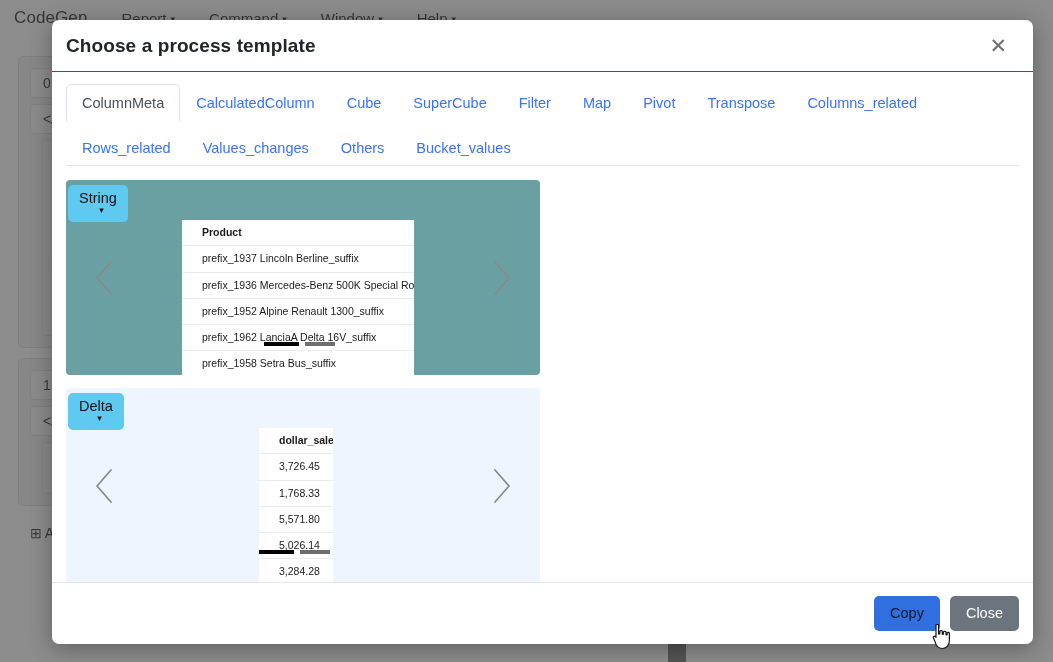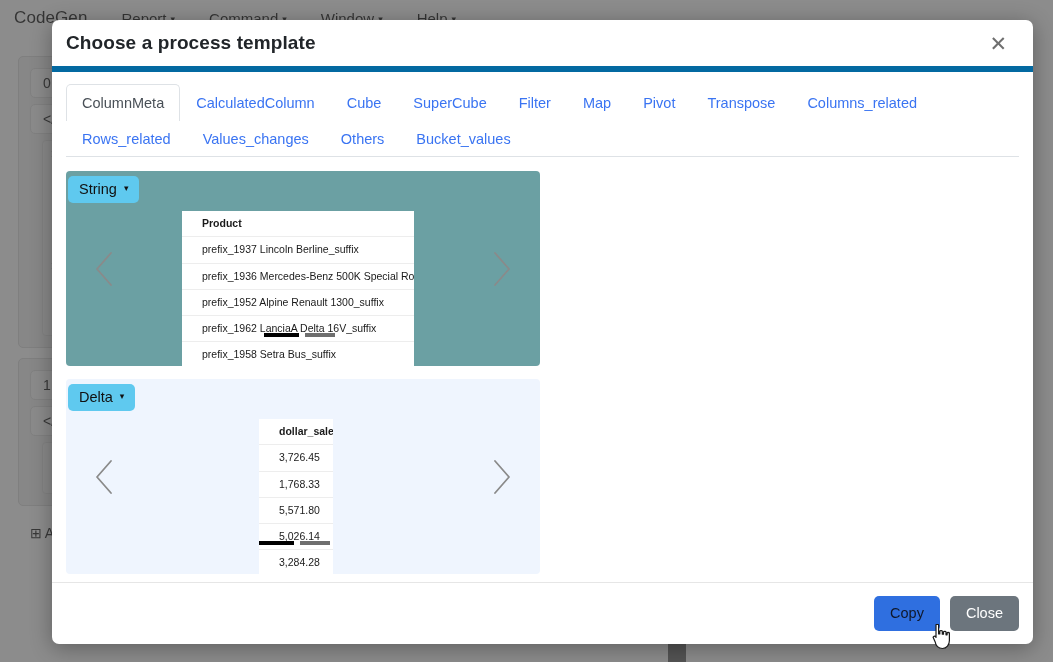--- a/index.html
+++ b/index.html
@@ -80,21 +80,21 @@
     background: #ffffff;
     border-radius: 7px;
     box-shadow: 0 4px 22px rgba(0,0,0,.33);
     overflow: hidden;
     display: flex; flex-direction: column;
   }
   #modal-header {
     height: 52px; flex: 0 0 52px;
     display: flex; align-items: center;
     padding: 0 22px 0 14px;
-    border-bottom: 6px solid #0369a1;
+    border-bottom: 1px solid #0369a1;
   }
   #modal-title {
     font-size: 19px; font-weight: bold; color: #212529;
     letter-spacing: .1px;
   }
   #modal-header .hspace { flex: 1; }
   #close-x {
     font-size: 21px; color: #6f6f6f; line-height: 1;
     cursor: pointer; font-weight: 300;
     padding: 2px 4px;
@@ -106,21 +106,21 @@
     overflow: hidden;
     display: flex; flex-direction: column;
   }
 
   
   #tabs {
     border-bottom: 1px solid #dee2e6;
     padding-left: 0;
     display: flex; flex-wrap: wrap;
     align-items: flex-end;
-    row-gap: 0;
+    row-gap: 9px;
     margin-bottom: 14px;
   }
   .tab {
     font-size: 14.5px;
     color: #3a74f2;
     padding: 9px 15px;
     line-height: 1.25;
     cursor: pointer;
     border: 1px solid transparent;
     border-bottom: none;
@@ -152,20 +152,21 @@
   .badge {
     position: absolute; left: 2px; top: 5px;
     background: #5fc9ef;
     color: #111;
     font-size: 14.5px;
     border-radius: 5px;
     padding: 5px 11px 6px 11px;
     display: inline-flex; align-items: center;
     cursor: pointer;
     z-index: 4;
+    flex-direction: column;
   }
   .badge .caret {
     margin-left: 7px; font-size: 9px; position: relative; top: -1px;
   }
 
   .arrow {
     position: absolute; top: 50%; transform: translateY(-50%);
     width: 34px; height: 44px;
     display: flex; align-items: center; justify-content: center;
     cursor: pointer; z-index: 3;

